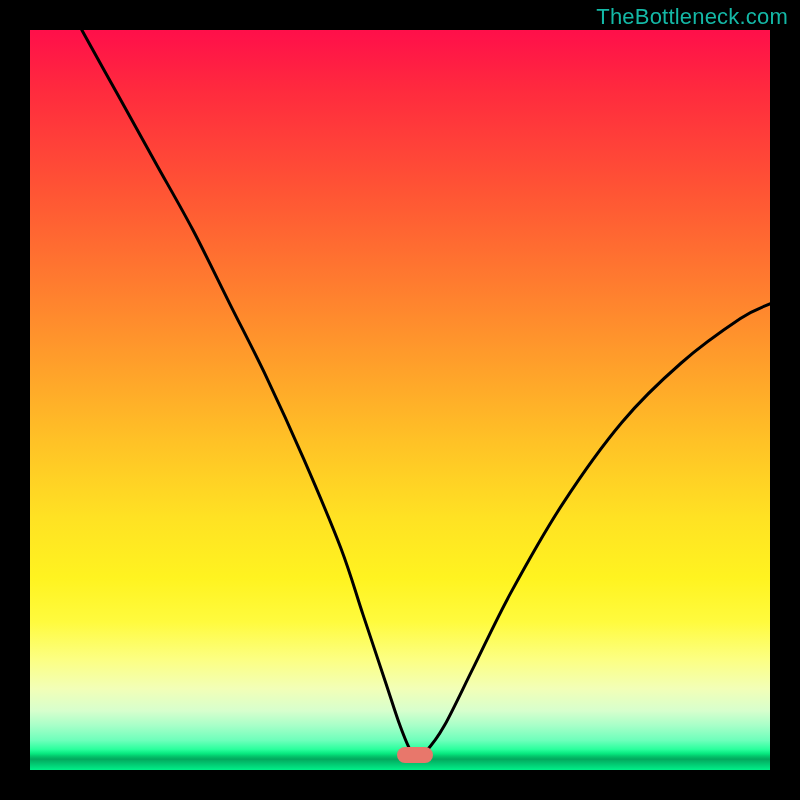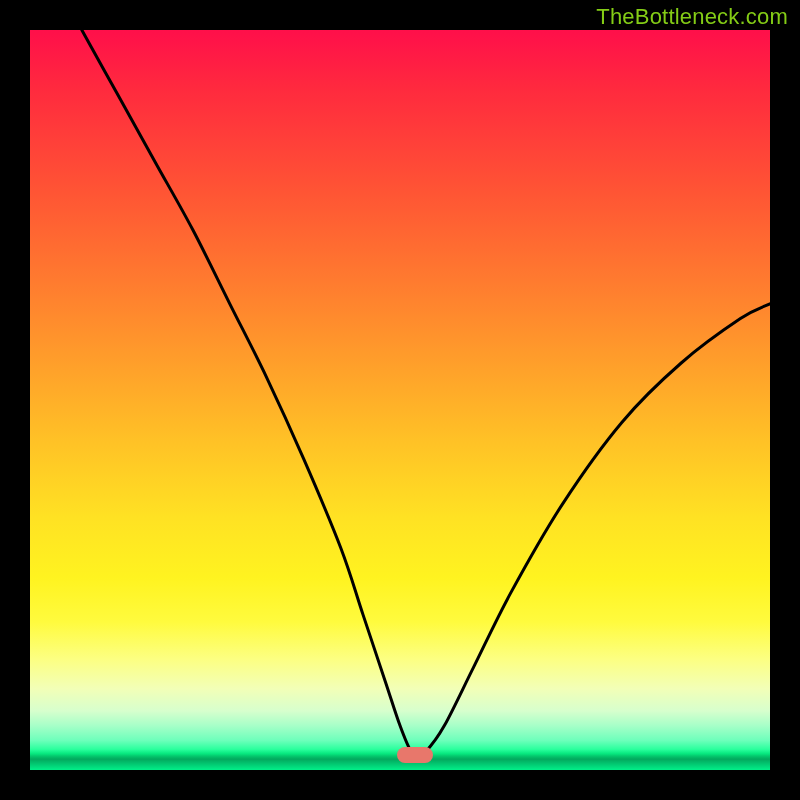--- a/index.html
+++ b/index.html
@@ -14,21 +14,21 @@
   .frame {
     position: relative;
     width: 800px;
     height: 800px;
     background: #000;
   }
   .watermark {
     position: absolute;
     top: 4px;
     right: 12px;
-    color: #84cc16;
+    color: #14b8a6;
     font-size: 22px;
     letter-spacing: 0.2px;
     font-weight: 500;
     z-index: 10;
   }
   .plot-area {
     position: absolute;
     left: 30px;
     top: 30px;
     width: 740px;

